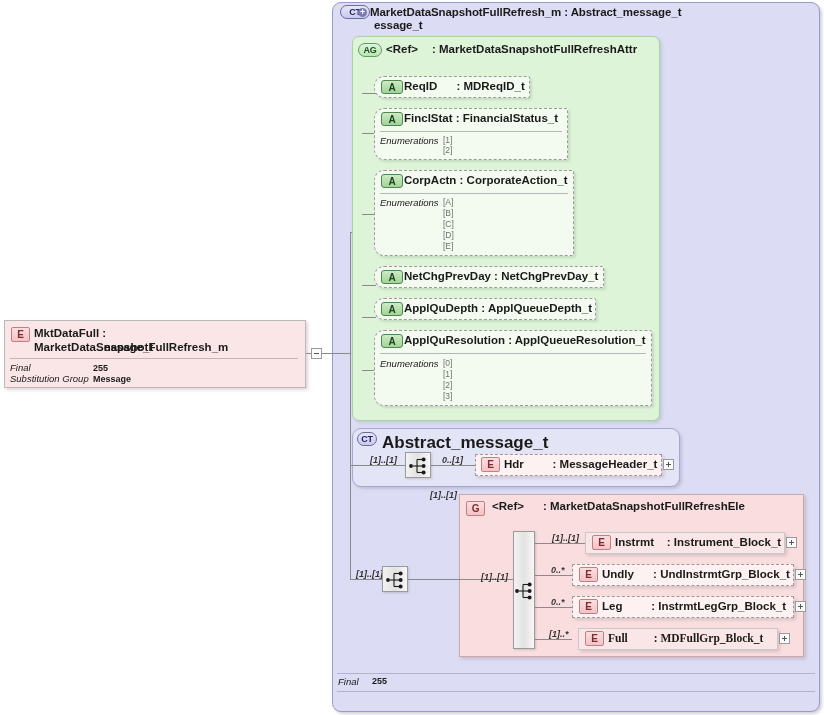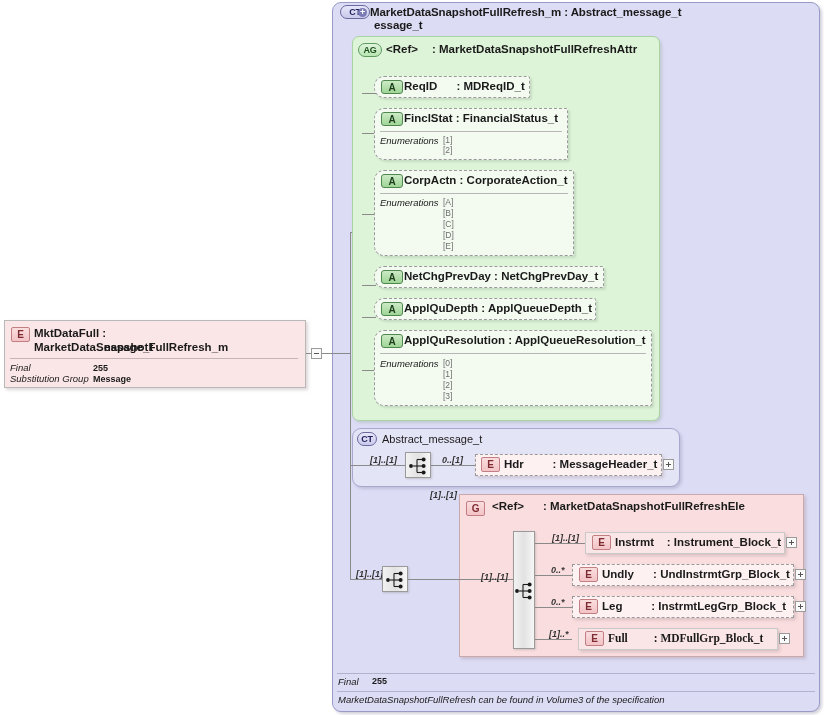--- a/index.html
+++ b/index.html
@@ -208,21 +208,21 @@
   
   .ct-inner {
     position: absolute;
     background: #e4e4f7;
     border: 1px solid #a8a8cf;
     border-radius: 9px;
     box-shadow: 2px 2px 3px rgba(130,130,160,.3);
   }
   .ct-inner-title {
     position: absolute;
-    font-size: 11px; font-weight: normal; color: #1a1a1a;
+    font-size: 17px; font-weight: bold; color: #1a1a1a;
   }
 
   
   .grp-box {
     position: absolute;
     background: #fadedf;
     border: 1px solid #c9a9ac;
     box-shadow: 2px 2px 3px rgba(160,130,135,.35);
   }
   .grp-title {
@@ -425,15 +425,14 @@
   <div class="card" style="left:549px; top:629px;">[1]..*</div>
   <div class="elem" style="left:578px; top:628px; width:200px; height:22px;"></div>
   <div class="badge badge-e" style="left:585px; top:631px;">E</div>
   <div class="elem-label" style="left:608px; top:632px;font-family:Liberation Serif, serif;">Full         : MDFullGrp_Block_t</div>
   <div class="expander plus" style="left:779px; top:633px;"></div>
 
   <div class="foot-rule" style="left:337px; top:673px; width:478px;"></div>
   <div class="foot-key" style="left:338px; top:676px;">Final</div>
   <div class="foot-val" style="left:372px; top:676px;">255</div>
   <div class="foot-rule" style="left:337px; top:691px; width:478px;"></div>
-  <div class="foot-note" style="left:338px; top:694px;">MarketDataSnapshotFullRefresh can be found in Volume3 of the specification</div>
 
 </div>
 
 </body></html>

